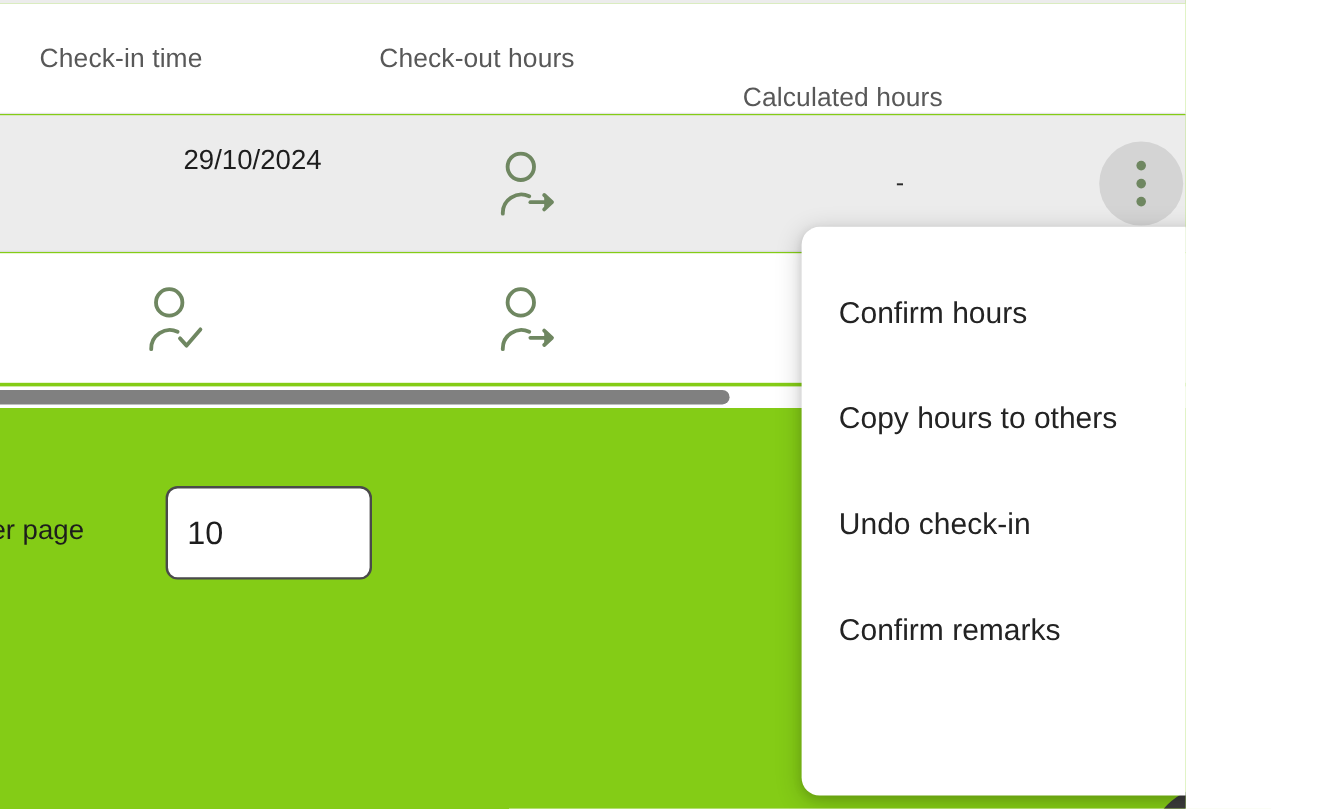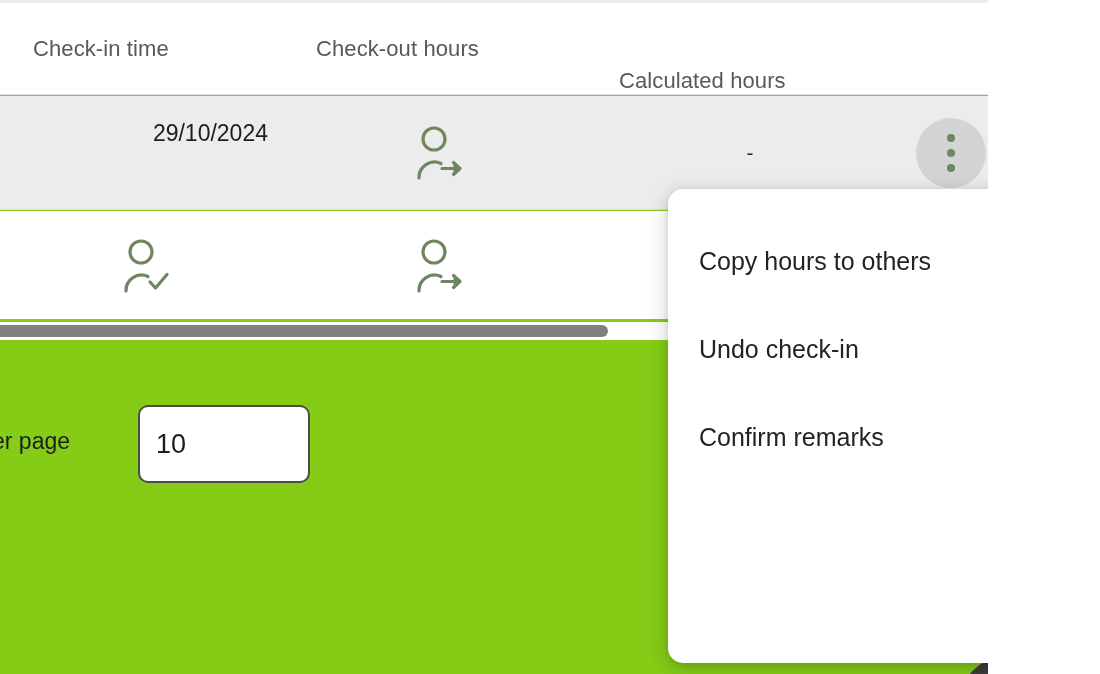--- a/index.html
+++ b/index.html
@@ -260,18 +260,19 @@
 
   <div class="hscroll-track"></div>
   <div class="hscroll-thumb"></div>
 
   <div class="per-page-label">er page</div>
   <input class="per-page-input" type="text" value="10" style="">
 
   <button class="fab"></button>
 
   <div class="action-menu">
+    <button class="menu-item">Confirm hours</button>
     <button class="menu-item">Copy hours to others</button>
     <button class="menu-item">Undo check-in</button>
     <button class="menu-item">Confirm remarks</button>
   </div>
 
 </div>
 
 </body></html>

